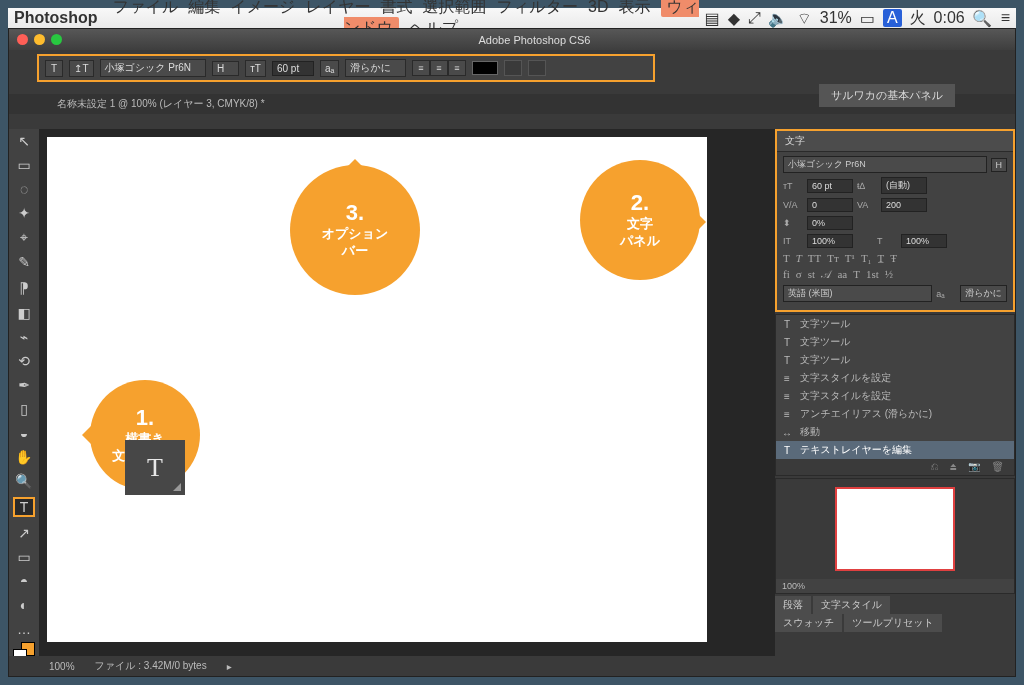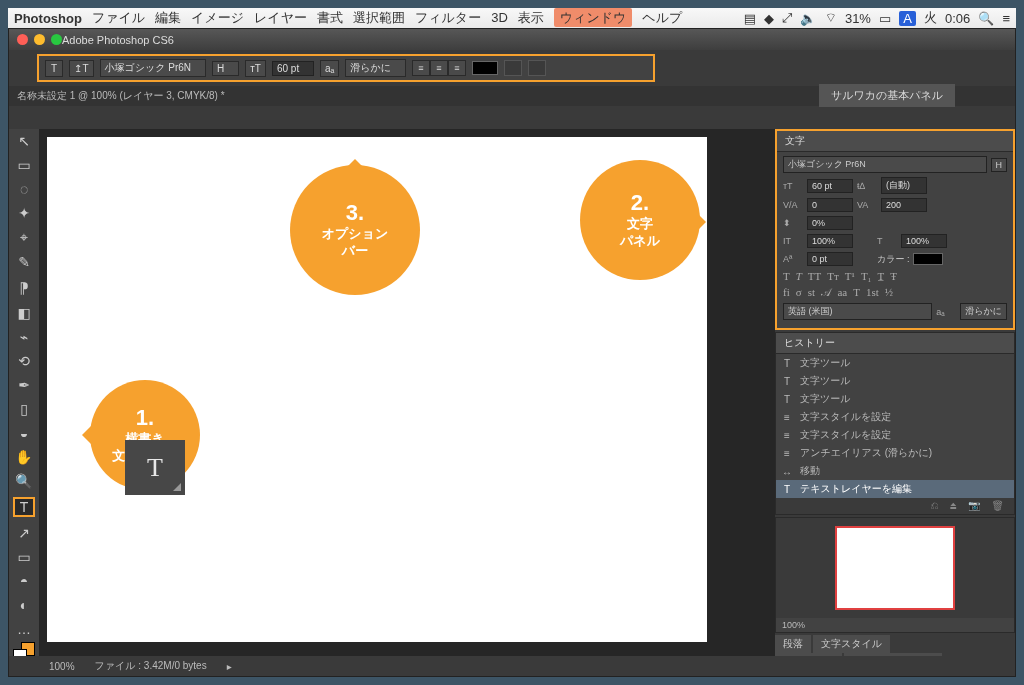--- a/index.html
+++ b/index.html
@@ -1,47 +1,47 @@
 <!DOCTYPE html>
 <html><head>
 <meta charset="utf-8">
 <style>
 * { margin: 0; padding: 0; box-sizing: border-box; }
 body { background: #3d5566; font-family: Arial, "Hiragino Sans", sans-serif; font-size: 11px; color: #ccc; width: 1024px; height: 685px; overflow: hidden; position: relative; }
 
 
-.mac-menubar { position: absolute; top: 8px; left: 8px; right: 8px; height: 20px; background: linear-gradient(#f8f8f8,#eaeaea); display: flex; align-items: center; padding: 0 6px; font-size: 13px; color: #333; }
+.mac-menubar { position: absolute; top: 8px; left: 8px; right: 8px; height: 20px; background: linear-gradient(#f8f8f8,#eaeaea); display: flex; align-items: center; padding: 0 6px; font-size: 16px; color: #333; text-align: center; }
 .mac-menubar .app-name { font-weight: bold; margin-right: 10px; }
 .mac-menubar .menu-item { margin-right: 10px; cursor: pointer; }
 .mac-menubar .menu-item.hi { background: #f08c6a; padding: 2px 6px; border-radius: 2px; }
 .mac-menubar .right { margin-left: auto; display: flex; align-items: center; gap: 8px; color: #333; }
 .mac-menubar .ime { background: #2860d8; color: #fff; padding: 0 4px; border-radius: 2px; }
 .mac-star { position: absolute; top: 28px; left: 600px; color: #f6a12e; font-size: 22px; }
 
 
 .app { position: absolute; top: 28px; left: 8px; right: 8px; bottom: 8px; background: #3a3a3a; border: 1px solid #222; }
 .titlebar { height: 21px; background: linear-gradient(#575757,#3e3e3e); display: flex; align-items: center; padding: 0 8px; color: #ddd; font-size: 11px; }
 .traffic { display: flex; gap: 6px; }
 .traffic span { width: 11px; height: 11px; border-radius: 50%; display: inline-block; }
 .traffic .r { background: #ff5f57; } .traffic .y { background: #febc2e; } .traffic .g { background: #28c840; }
-.titlebar .title { flex: 1; }
+.titlebar .title { flex: 1; text-align: center; }
 
 
 .options-bar { height: 28px; background: #424242; border: 2px solid #f6a12e; display: flex; align-items: center; padding: 0 6px; gap: 6px; margin: 4px 360px 0 28px; }
 .custom-button { position: absolute; top: 55px; right: 60px; background: #555; padding: 4px 12px; font-size: 11px; color: #ddd; }
 .opt-btn { background: #4a4a4a; border: 1px solid #2a2a2a; padding: 2px 4px; color: #ddd; min-width: 18px; text-align: center; font-size: 10px; }
 .opt-select { background: #4a4a4a; border: 1px solid #2a2a2a; padding: 1px 14px 1px 4px; color: #ddd; font-size: 10px; position: relative; }
 .opt-input { background: #333; border: 1px solid #222; color: #ddd; padding: 1px 4px; width: 42px; font-size: 10px; }
 .align-group { display: flex; }
 .align-group .opt-btn { width: 18px; font-size: 9px; }
 .swatch { width: 26px; height: 14px; background: #000; border: 1px solid #666; }
 .warp-ico, .panel-ico { width: 18px; height: 16px; border: 1px solid #555; background: #3a3a3a; }
 
 
-.doc-tabs { height: 20px; background: #333; display: flex; align-items: center; margin-top: 4px; text-align: center; }
+.doc-tabs { height: 20px; background: #333; display: flex; align-items: center; padding-left: 40px; margin-top: 12px; text-align: center; }
 .doc-tab { color: #bbb; font-size: 10px; padding: 2px 8px; }
 
 
 .main { position: absolute; top: 100px; left: 0; right: 0; bottom: 20px; display: flex; }
 
 
 .toolbox { width: 30px; background: #424242; display: flex; flex-direction: column; align-items: center; padding-top: 4px; gap: 8px; }
 .tool { width: 22px; height: 20px; display: flex; align-items: center; justify-content: center; color: #ccc; font-size: 14px; cursor: pointer; }
 .tool.selected { border: 2px solid #f6a12e; background: #2a2a2a; }
 .color-swatches { margin-top: 4px; position: relative; width: 22px; height: 22px; }
@@ -210,26 +210,20 @@
           <div class="panel-row">
             <span class="lab">⬍</span>
             <span class="val">0%</span>
           </div>
           <div class="panel-row">
             <span class="lab">IT</span>
             <span class="val">100%</span>
             <span class="lab" style="margin-left:20px">T</span>
             <span class="val">100%</span>
           </div>
-          <div class="panel-row">
-            <span class="lab">Aª</span>
-            <span class="val">0 pt</span>
-            <span style="margin-left:20px;font-size:9px">カラー :</span>
-            <span class="swatch" style="width:30px;height:12px;background:#000"></span>
-          </div>
           <div class="type-style-row">
             <span>T</span>
             <span><i>T</i></span>
             <span>TT</span>
             <span>Tᴛ</span>
             <span>T¹</span>
             <span>T₁</span>
             <span>T̲</span>
             <span>Ŧ</span>
           </div>
@@ -245,21 +239,20 @@
           </div>
           <div class="panel-row">
             <span class="sel" style="flex:1">英語 (米国)</span>
             <span class="lab">aₐ</span>
             <span class="sel">滑らかに</span>
           </div>
         </div>
       </div>
 
       <div class="panel-box">
-        <div class="panel-tab">ヒストリー</div>
         <div class="panel-body" id="history-list" style="padding:0">
             <div class="history-item">
               <span class="history-ico">T</span>
               <span>文字ツール</span>
             </div>
             <div class="history-item">
               <span class="history-ico">T</span>
               <span>文字ツール</span>
             </div>
             <div class="history-item">

